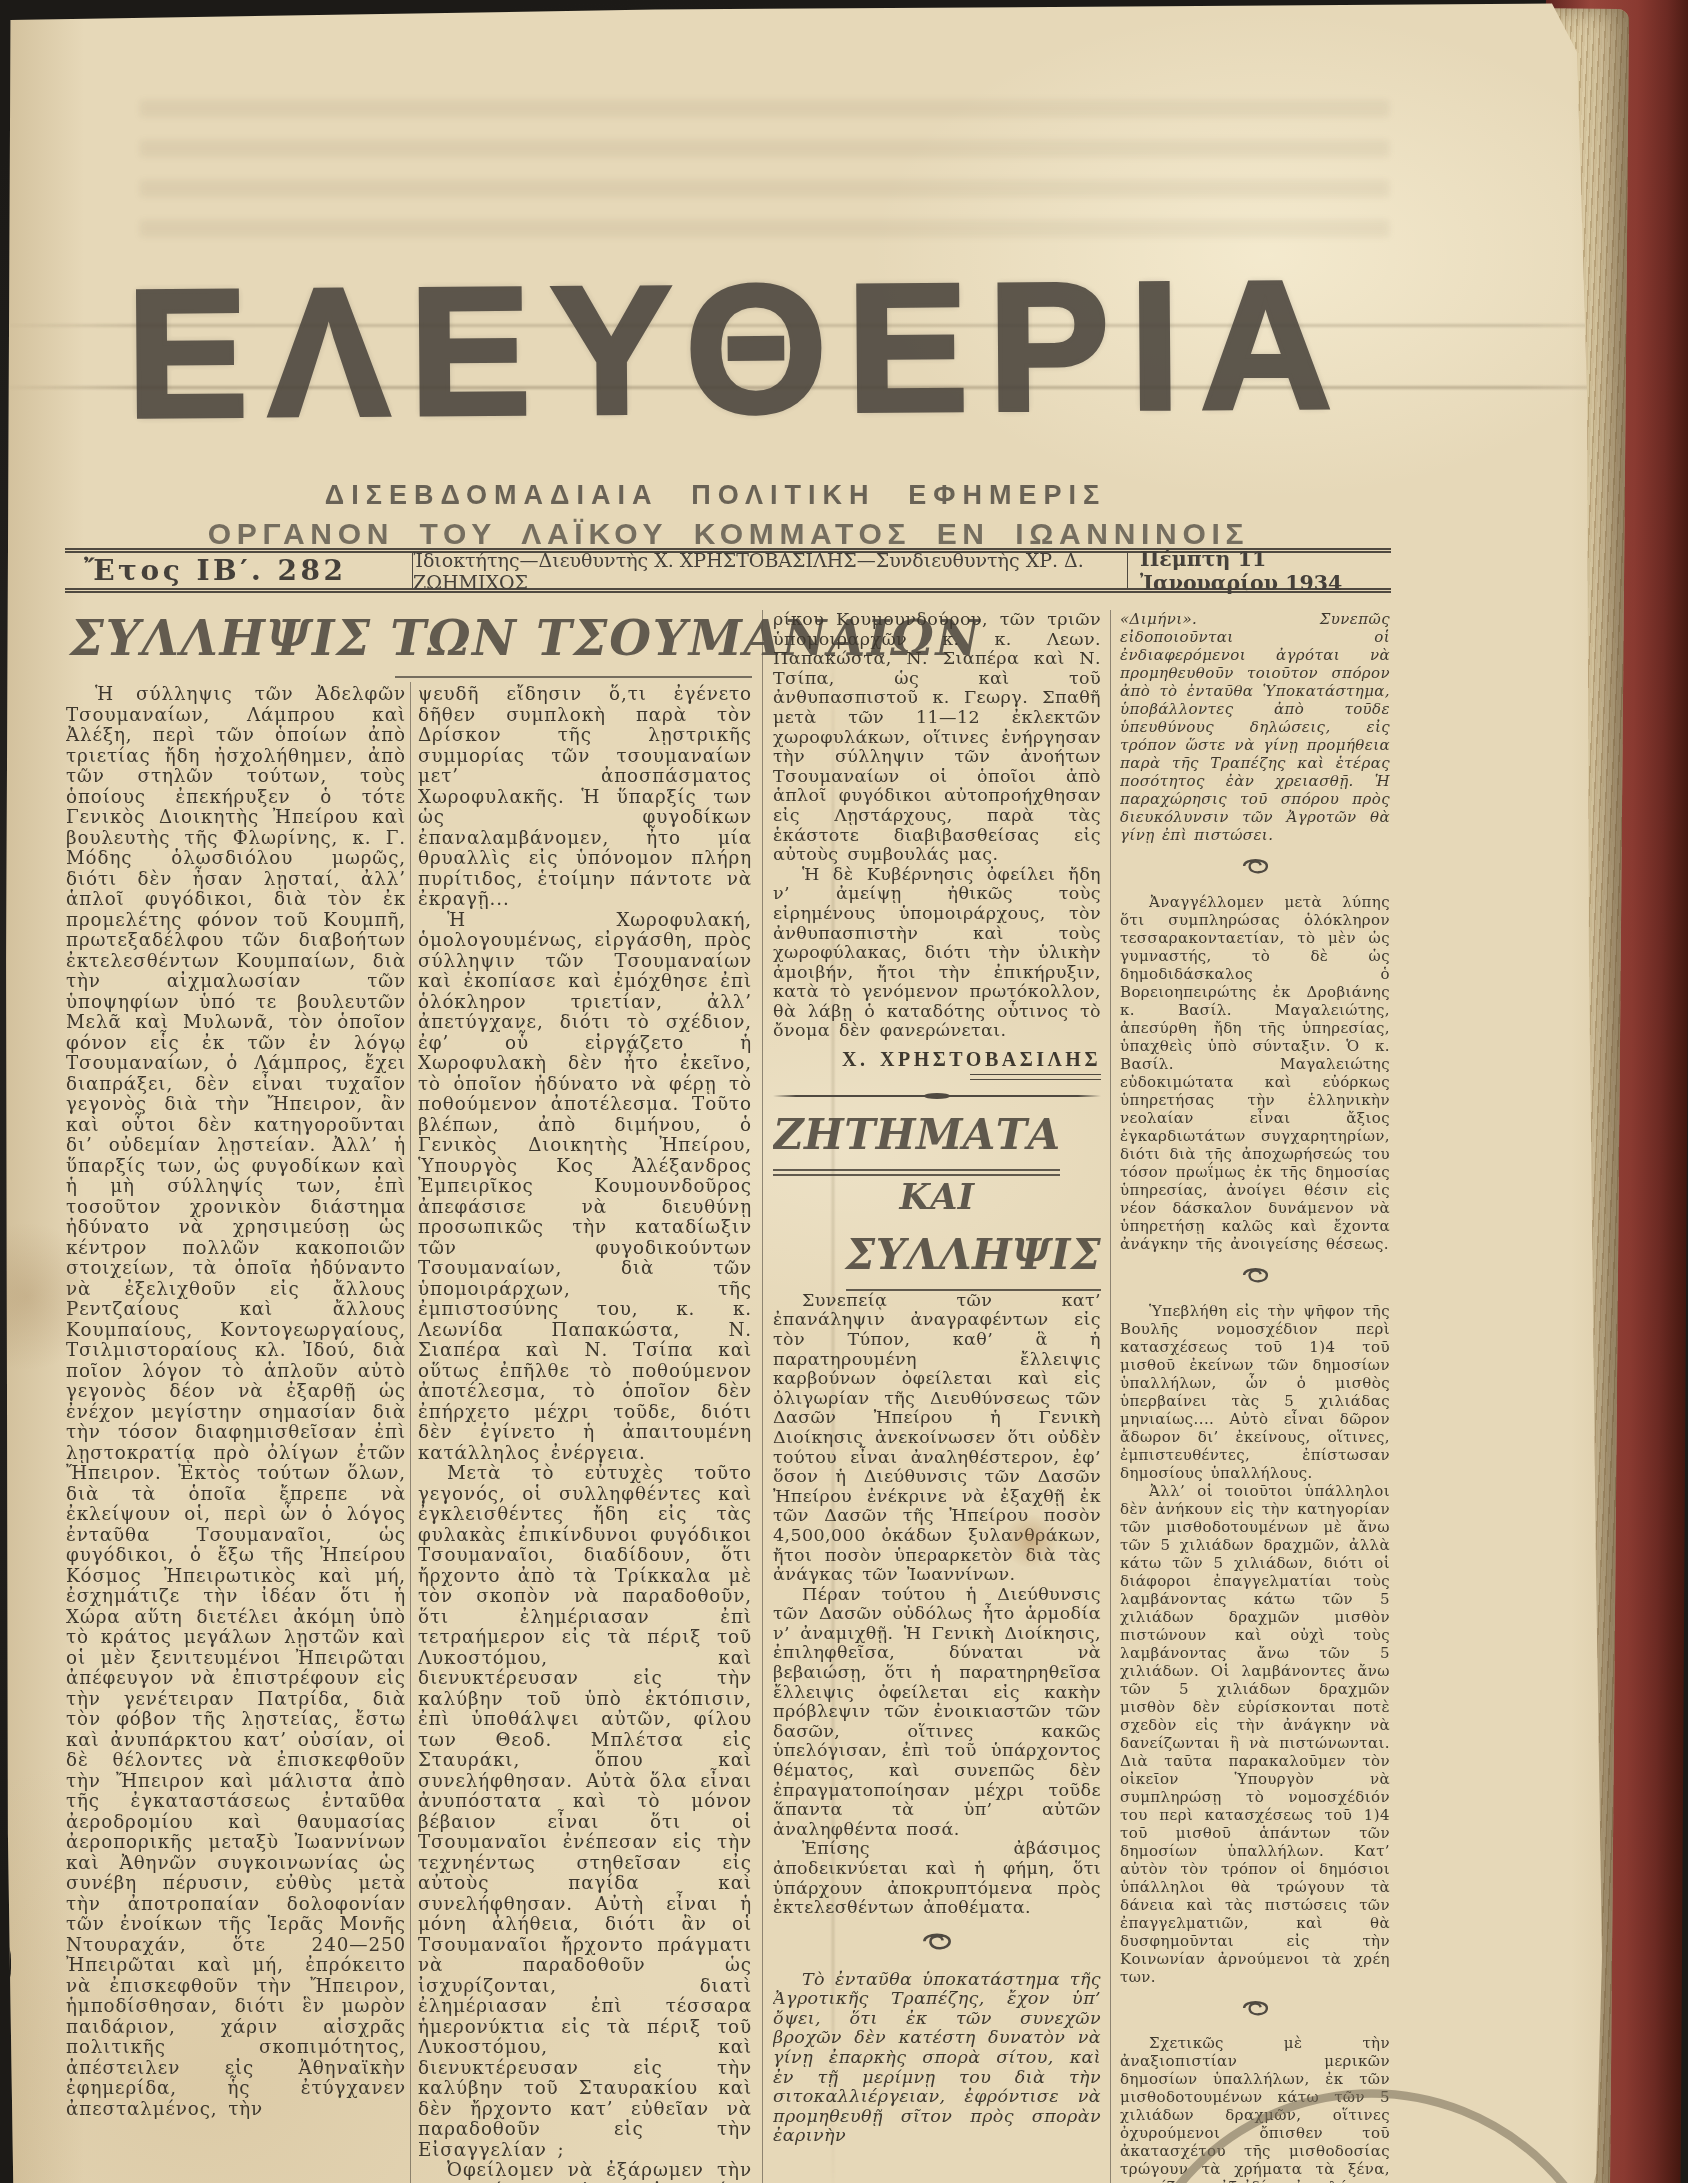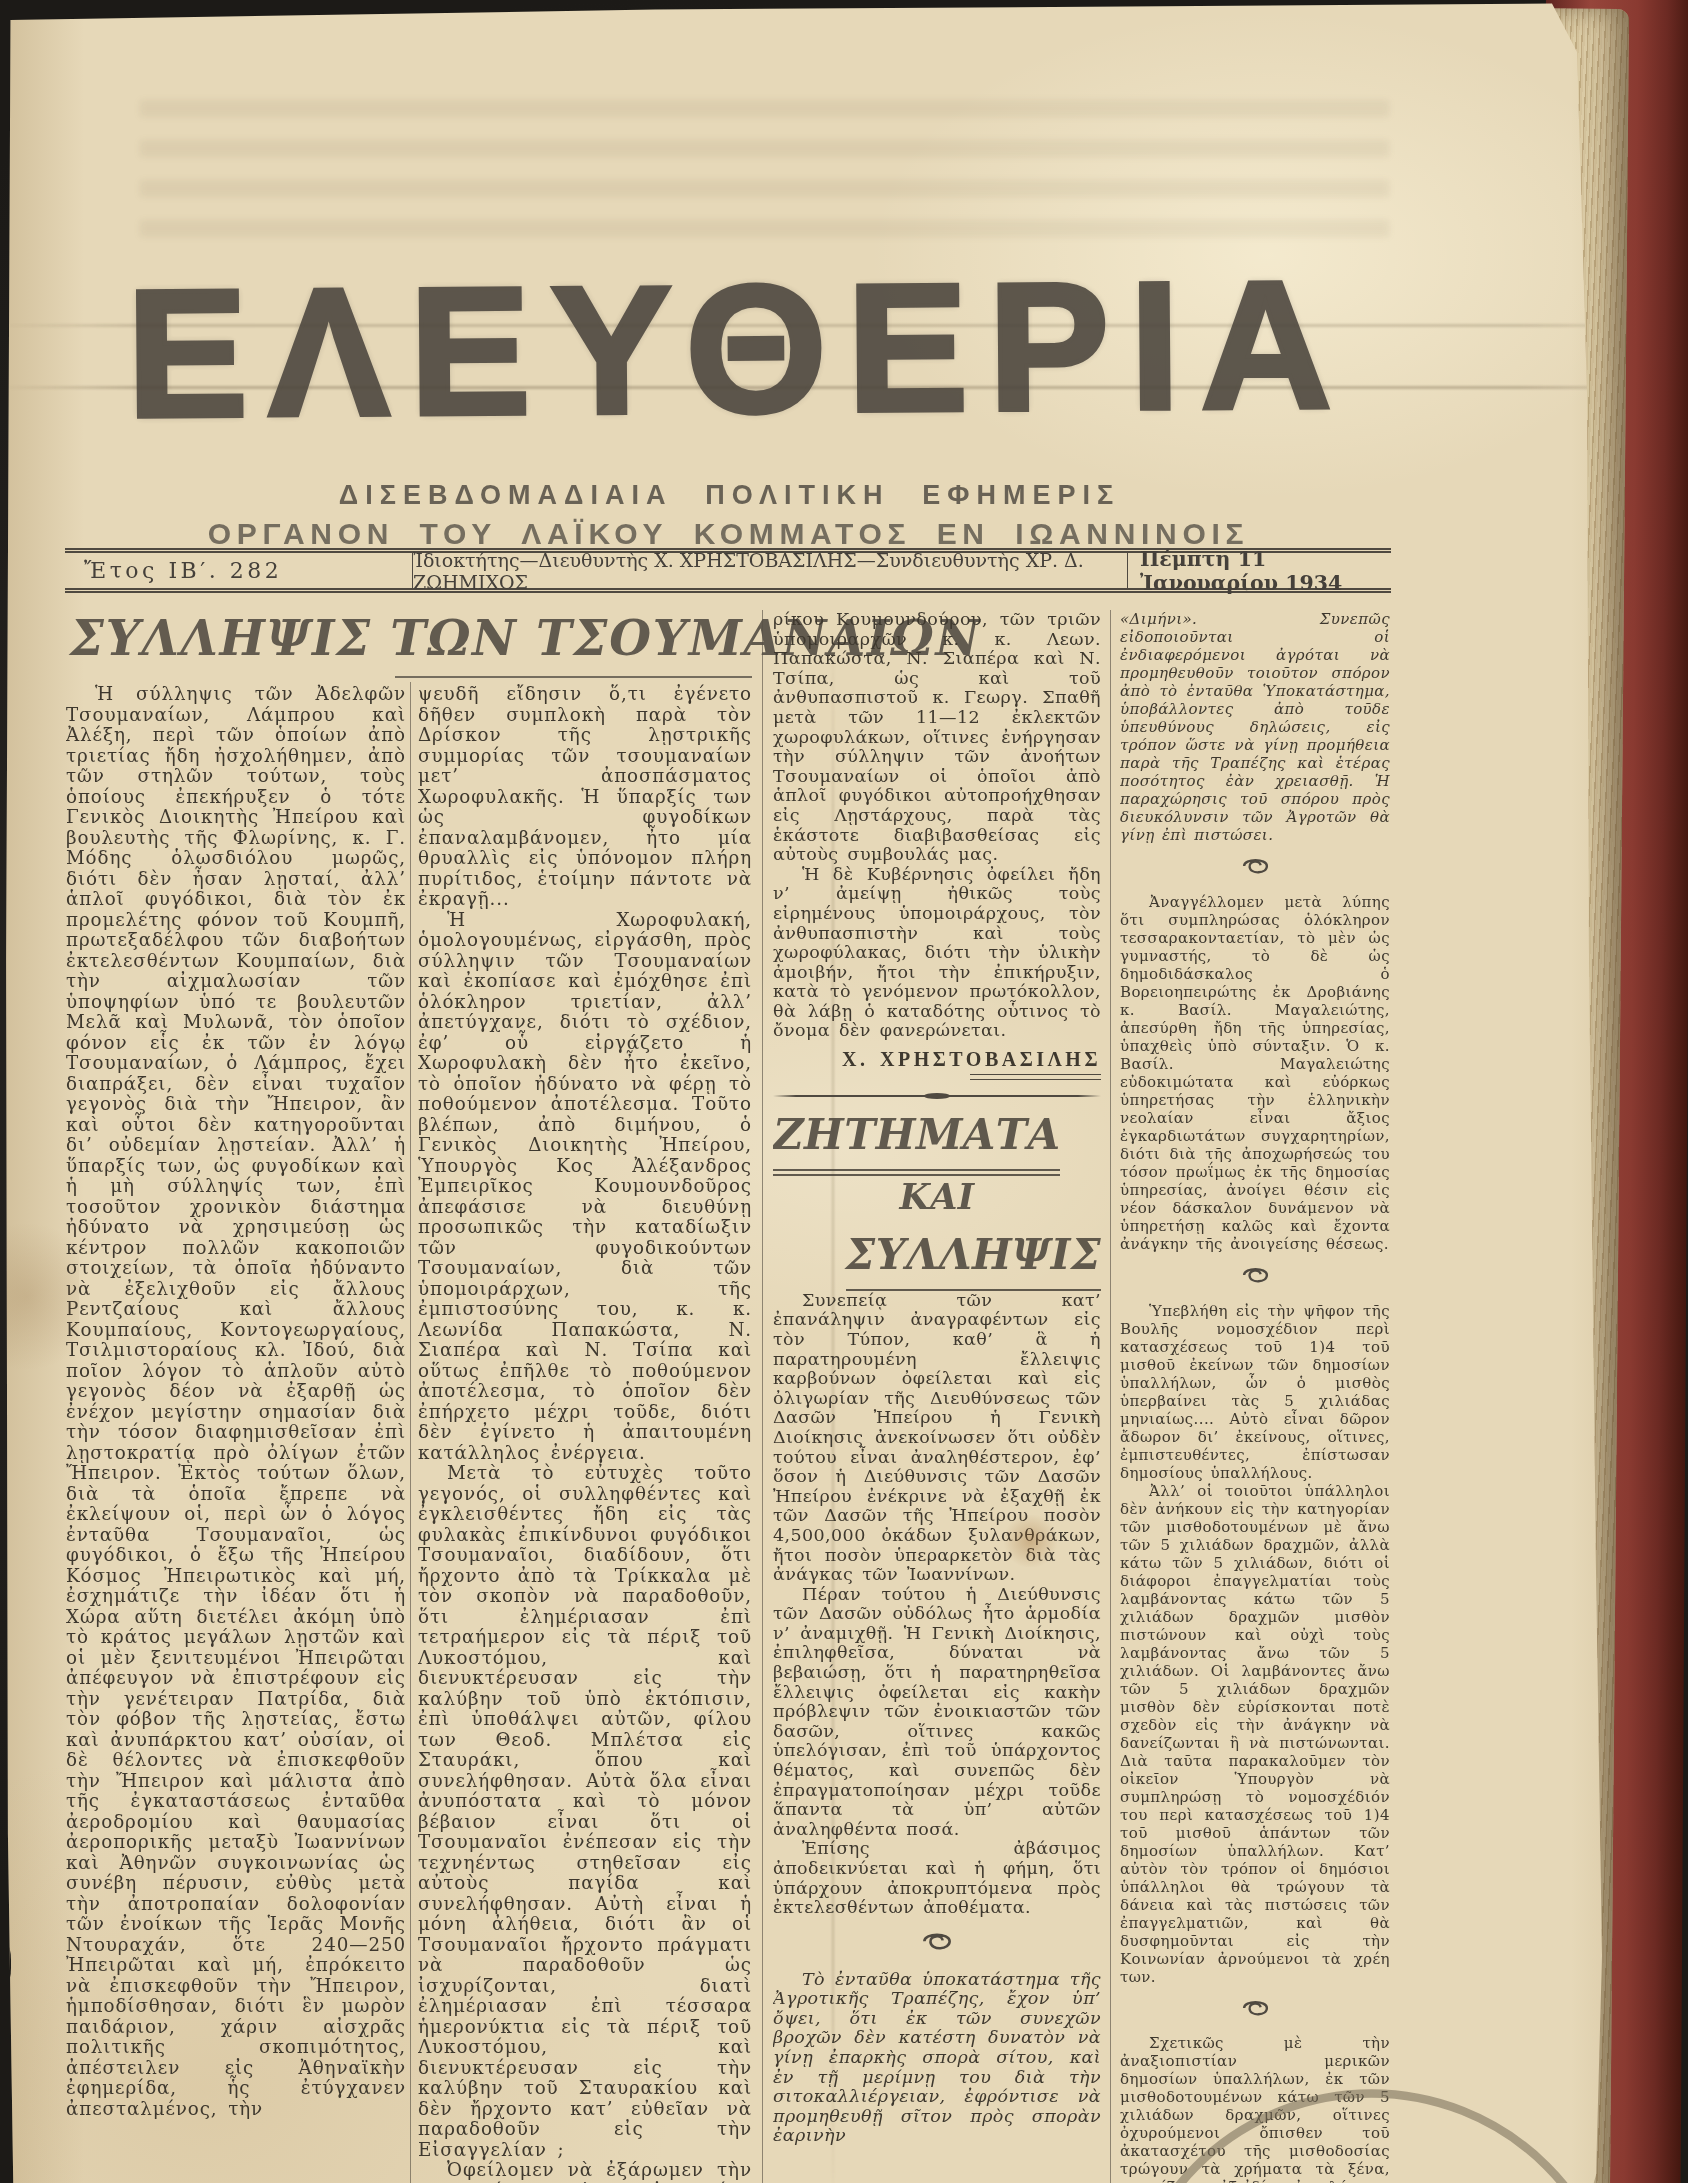--- a/index.html
+++ b/index.html
@@ -38,33 +38,33 @@
     background:linear-gradient(90deg, transparent, rgba(92,76,50,.3) 8% 90%, transparent);}
   .crease.c1{top:324px;opacity:.7;}
   .crease.c2{top:386px;}
   .fold-v{position:absolute;left:832px;top:633px;width:1.7px;height:1572px;filter:blur(1.3px);
     background:linear-gradient(180deg,transparent,rgba(100,84,56,.22) 15% 85%,transparent);}
   
   .masthead-title{position:absolute;left:61px;top:258px;width:1336px;text-align:center;
     font-family:"Liberation Sans",sans-serif;font-weight:bold;font-size:182px;line-height:1;
     color:#4a443c;-webkit-text-stroke:4.4px #4a443c;letter-spacing:20px;text-indent:20px;
     transform:rotate(-.45deg);opacity:.88;text-shadow:0 0 7px rgba(74,68,60,.4);}
-  .masthead-sub1{position:absolute;left:66px;top:480px;width:1327px;text-align:center;
+  .masthead-sub1{position:absolute;left:52px;top:480px;width:1327px;text-align:center;
     font-family:"Liberation Sans",sans-serif;font-weight:bold;font-size:27px;color:#544e44;
     letter-spacing:7px;word-spacing:18.3px;opacity:.85;}
   .masthead-sub2{position:absolute;left:65px;top:517px;width:1327px;text-align:center;
     font-family:"Liberation Sans",sans-serif;font-weight:bold;font-size:30px;color:#5a5449;
     letter-spacing:5.7px;word-spacing:11.4px;opacity:.8;}
   
   .datebar{position:absolute;left:65px;top:548px;width:1326px;height:45px;box-sizing:border-box;
     border-top:5.2px double #4f4940;border-bottom:5.2px double #4f4940;display:flex;align-items:stretch;
     color:#45403a;}
   .db-cell{display:flex;align-items:center;}
   .db-issue{width:347px;padding-left:19px;box-sizing:border-box;
-    font-weight:normal;font-size:22px;letter-spacing:3.5px;}
+    font-weight:bold;font-size:28px;letter-spacing:3.5px;}
   .db-staff{flex:1;justify-content:center;font-size:19px;
     border-left:1.7px solid #4f4940;border-right:1.7px solid #4f4940;}
   .db-date{width:251px;justify-content:center;font-weight:bold;font-size:20.5px;margin-left:12px;}
   
   .headline{position:absolute;left:70px;top:610px;width:690px;white-space:nowrap;
     font-style:italic;font-weight:bold;font-size:48px;letter-spacing:1.7px;color:#4c463d;opacity:.85;}
   .headline-rule{position:absolute;left:395px;top:676px;width:357px;height:2.2px;background:#4f4940;opacity:.75;}
   .vr{position:absolute;width:1.3px;background:rgba(86,79,67,.62);}
   .vr.v1{left:410px;top:682px;height:1620px;}
   .vr.v2{left:762px;top:610px;height:1694px;}

